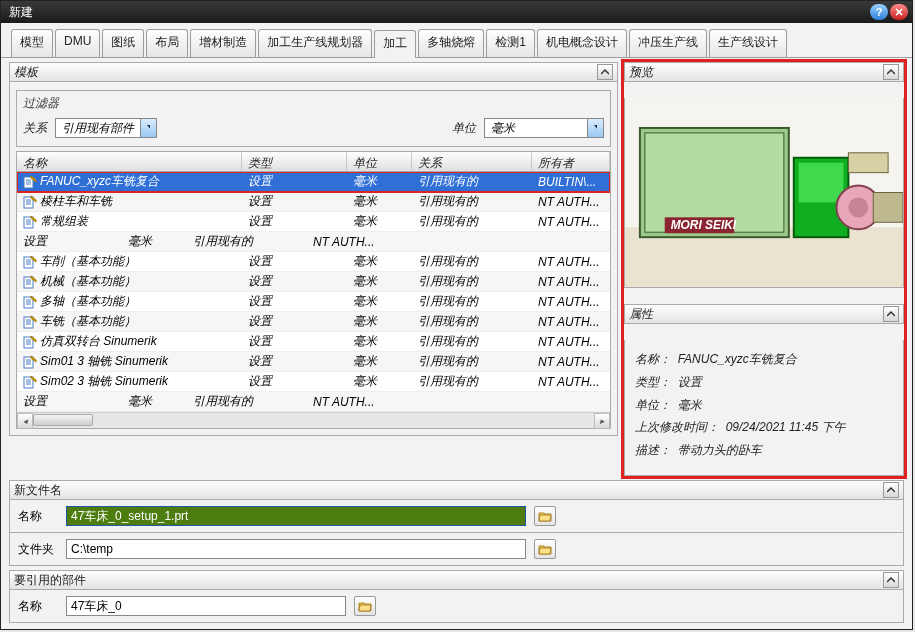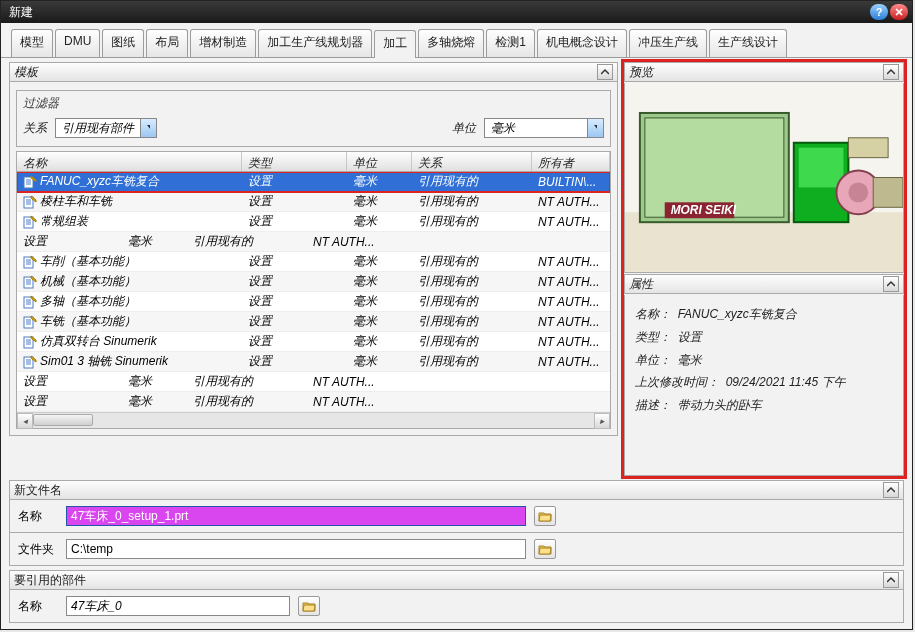--- a/index.html
+++ b/index.html
@@ -35,28 +35,28 @@
 .tr { display:flex; height:20px; align-items:center; border-bottom:1px solid #eee;}
 .tr:nth-child(even){background:#f6f6f6;}
 .tr.selected { background:#2f6fd6; color:#fff;}
 .td { padding:0 6px; overflow:hidden; white-space:nowrap; text-overflow:ellipsis;}
 .td.col-name{display:flex;align-items:center;gap:3px}
 .row-icon{width:14px;height:14px;flex-shrink:0}
 .scrollbar-h { height:16px; border-top:1px solid #ccc; background:#eee; display:flex;}
 .sb-btn{width:16px;height:16px;border:1px solid #bbb;background:linear-gradient(#fff,#d8d8d8);display:inline-flex;align-items:center;justify-content:center;font-size:9px;color:#555}
 .sb-track{flex:1;background:#e6e6e6;position:relative}
 .sb-thumb{position:absolute;left:0;top:1px;height:12px;width:60px;background:linear-gradient(#f4f4f4,#cfcfcf);border:1px solid #aaa;border-radius:2px}
-.right-pane { width:280px; display:flex; flex-direction:column; gap:1px;}
+.right-pane { width:280px; display:flex; flex-direction:column; gap:16px;}
 .preview-box { border:1px solid #aaa; border-top:none; height:190px; display:flex; align-items:center; justify-content:center; background:#fff; overflow:hidden;}
 .props-box { border:1px solid #aaa; border-top:none; padding:8px 10px; line-height:1.9; color:#222; flex:1;}
 .red-outline { outline:2px solid #d22; outline-offset:-1px;}
 .section { margin-top:4px;}
 .field-row { display:flex; align-items:center; gap:8px; padding:6px 8px; border:1px solid #aaa; border-top:none;}
 .text-input { height:20px; border:1px solid #888; background:#fff; padding:0 4px; }
-.text-input.sel { background:#d946ef; color:#fff; border:1px solid #2456a8;}
+.text-input.sel { background:#4d7c0f; color:#fff; border:1px solid #2456a8;}
 .folder-btn { width:22px; height:20px; border:1px solid #999; background:linear-gradient(#fff,#e4e4e4); display:inline-flex; align-items:center; justify-content:center; border-radius:2px;}
 .outer-border { border:1px solid #aaa;}
 .upper-red { outline:3px solid #d22; outline-offset:0;}
 .machine-svg{width:100%;height:100%}
 </style>
 </head>
 <body>
 
 <div class="window">
   <div class="titlebar">
@@ -253,20 +253,28 @@
                       <path d="M8 1 l5 4 v2 l-5 -4 z" fill="#e2b100" stroke="#a07a00"></path>
                     </svg>
                     <span>Sim01 3 轴铣 Sinumerik</span>
                   </div>
                   <div class="td col-type">设置</div>
                   <div class="td col-unit">毫米</div>
                   <div class="td col-rel">引用现有的</div>
                   <div class="td col-owner">NT AUTH...</div>
                 </div>
                 <div class="tr">
+                  <div class="td col-name">
+                    <svg class="row-icon" viewBox="0 0 14 14">
+                      <rect x="1" y="2" width="9" height="11" fill="#fff" stroke="#4a7cc2"></rect>
+                      <path d="M3 5 h5 M3 7 h5 M3 9 h5" stroke="#4a7cc2" stroke-width="1"></path>
+                      <path d="M8 1 l5 4 v2 l-5 -4 z" fill="#e2b100" stroke="#a07a00"></path>
+                    </svg>
+                    <span>Sim02 3 轴铣 Sinumerik</span>
+                  </div>
                   <div class="td col-type">设置</div>
                   <div class="td col-unit">毫米</div>
                   <div class="td col-rel">引用现有的</div>
                   <div class="td col-owner">NT AUTH...</div>
                 </div>
                 <div class="tr">
                   <div class="td col-type">设置</div>
                   <div class="td col-unit">毫米</div>
                   <div class="td col-rel">引用现有的</div>
                   <div class="td col-owner">NT AUTH...</div>
@@ -362,21 +370,21 @@
       <div class="section-header">
         <span class="label">要引用的部件</span>
         <span class="arrow-btn">
             <svg width="8" height="8" viewBox="0 0 8 8">
               <path d="M0 6 L4 2 L8 6" fill="none" stroke="#333" stroke-width="1.5"></path>
             </svg>
           </span>
       </div>
       <div class="field-row">
         <span style="width:40px">名称</span>
-        <input class="text-input" style="width: 224px; font-style: italic;" value="47车床_0">
+        <input class="text-input" style="width: 280px;" value="47车床_0">
         <span class="folder-btn">
           <svg width="14" height="12">
               <path d="M1 3 h5 l1 1 h6 v7 h-12 z" fill="#f2c84b" stroke="#a8842a"></path>
               <path d="M2 5 h11 l-1 6 h-11 z" fill="#ffe08a" stroke="#a8842a"></path>
             </svg>
         </span>
       </div>
     </div>
   </div>
 </div>

